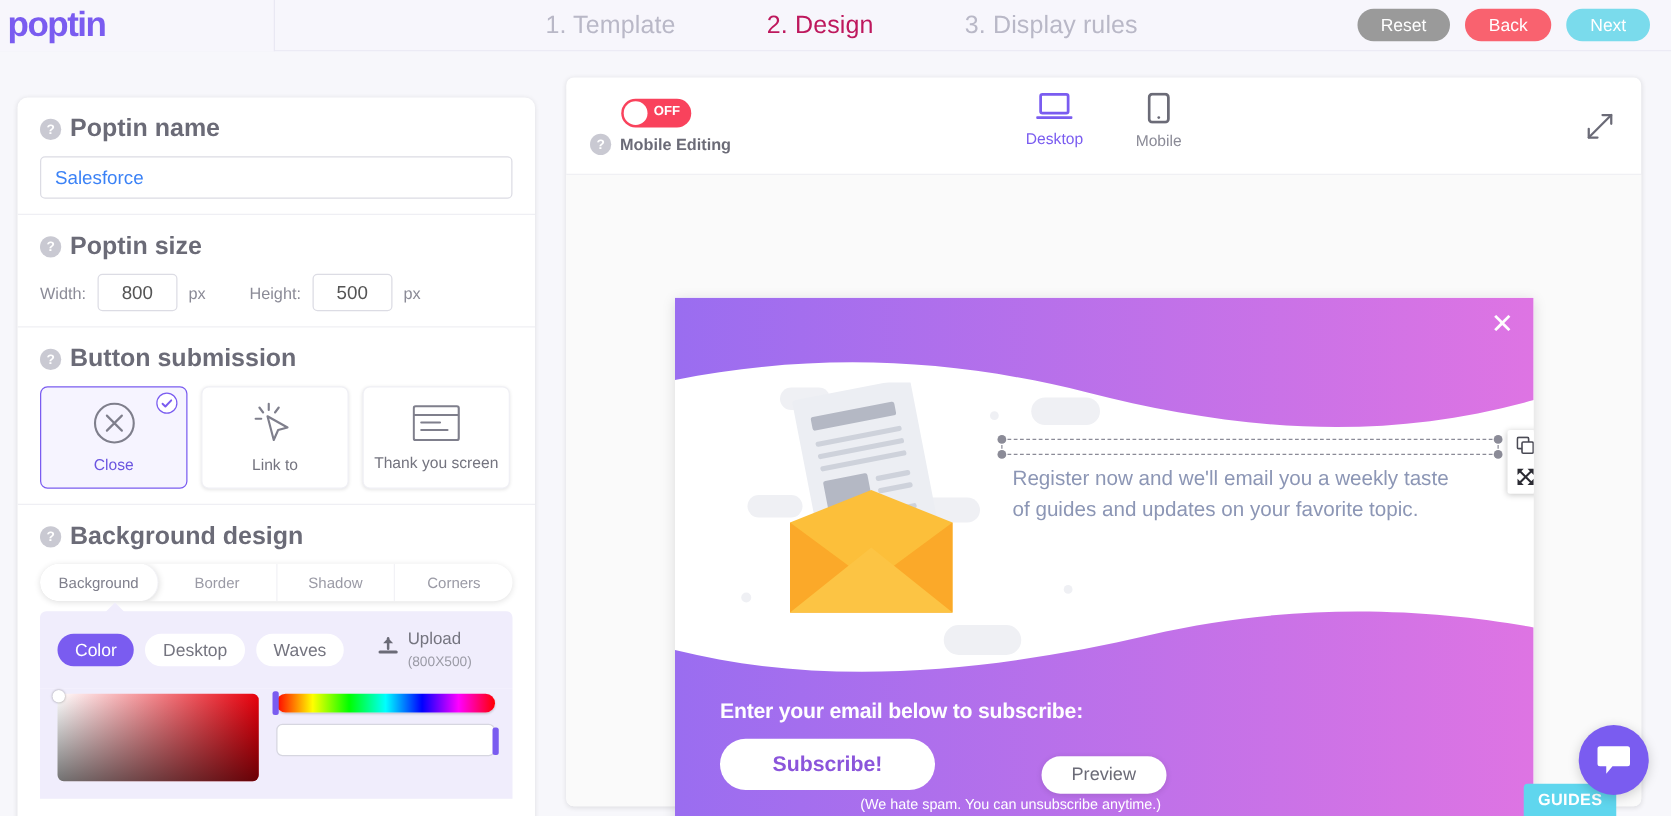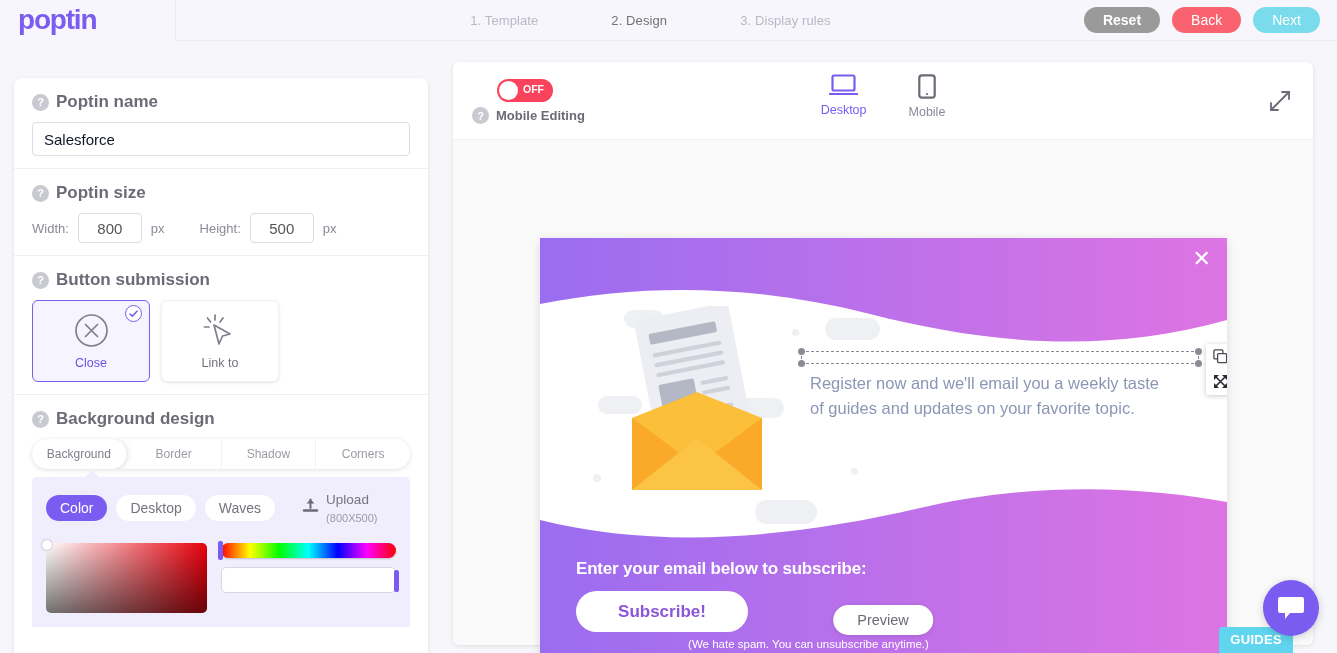--- a/index.html
+++ b/index.html
@@ -12,51 +12,51 @@
 
   
   .topbar {
     position: absolute; top: 0; left: 0;
     width: 1337px; height: 41px;
     background: #f7f6fc;
     border-bottom: 1px solid #ecebf5;
     display: flex; align-items: center;
   }
   .logo-zone {
-    width: 176px; height: 41px;
-    display: flex; align-items: center; padding-left: 18px;
+    width: 220px; height: 41px;
+    display: flex; align-items: center; padding-left: 6px;
     background: #f7f6fc;
     border-right: 1px solid #e9e8f3;
   }
   .logo {
     font-size: 28px; font-weight: 700; color: #7a5cf0;
     letter-spacing: -1.2px; line-height: 1;
     font-family: "Liberation Sans", sans-serif;
   }
   .steps {
     flex: 1; display: flex; align-items: center;
     justify-content: center; gap: 32px;
   }
   .step {
-    font-size: 13px; color: #b9b8c7; letter-spacing: .1px;
+    font-size: 20px; color: #b9b8c7; letter-spacing: .1px;
     cursor: pointer;
     margin-left: 41px;
   }
-  .step.active { color: #737373; }
+  .step.active { color: #be185d; }
   .top-actions {
     display: flex; align-items: center; gap: 12px;
     padding-right: 17px;
   }
   .btn-pill {
     border: none; border-radius: 20px;
     height: 26px; padding: 0 19px;
     font-size: 14px; color: #fff; cursor: pointer;
     font-family: "Liberation Sans", sans-serif;
   }
-  .btn-reset { background: #9a9a9a; font-weight: bold; }
+  .btn-reset { background: #9a9a9a; }
   .btn-back  { background: #f9626f; }
   .btn-next  { background: #7adbec; }
 
   
   .sidebar {
     position: absolute; left: 14px; top: 78px;
     width: 414px; height: 600px;
     background: #fff;
     border-radius: 8px;
     box-shadow: 0 1px 4px rgba(0,0,0,.10);
@@ -73,26 +73,26 @@
   .sect { padding: 14px 18px 12px 18px; border-bottom: 1px solid #efeff4; }
   .sect.nb { border-bottom: none; }
   .sect-head { display: flex; align-items: center; gap: 7px; margin-bottom: 10px; }
   .qmark {
     width: 17px; height: 17px; border-radius: 50%;
     background: #c9c9d2; color: #fff;
     font-size: 11px; font-weight: bold;
     display: flex; align-items: center; justify-content: center;
     flex: 0 0 auto; cursor: pointer;
   }
-  .sect-title { font-size: 17px; font-weight: bold; color: #6b6b77; }
+  .sect-title { font-size: 20px; font-weight: bold; color: #6b6b77; }
 
   .txt-input {
     width: 100%; height: 34px;
     border: 1px solid #dcdce4; border-radius: 4px;
-    padding: 0 11px; font-size: 15px; color: #0f172a;
+    padding: 0 11px; font-size: 15px; color: #3b82f6;
     font-family: "Liberation Sans", sans-serif; outline: none;
     background: #fff;
   }
 
   .size-row { display: flex; align-items: center; gap: 9px; }
   .size-lbl { font-size: 13px; color: #8b8b97; }
   .size-input {
     width: 64px; height: 30px; text-align: center;
     border: 1px solid #dcdce4; border-radius: 4px;
     font-size: 15px; color: #555; outline: none;
@@ -414,20 +414,30 @@
       <div class="card">
         <span>
           <svg width="35" height="35" viewBox="0 0 35 35">
             <path d="M12 7 V2M7.5 9 L4.5 5M17 9 L20 5M6 14 H1.5" stroke="#7f7f8c" stroke-width="1.7" stroke-linecap="round"></path>
             <path d="M11 12 L27 21 L19.5 23 L16 31 Z" stroke="#7f7f8c" stroke-width="1.7" fill="none" stroke-linejoin="round"></path>
           </svg>
         </span>
         <span class="card-lbl">Link to</span>
       </div>
 
+      <div class="card">
+        <span>
+          <svg width="38" height="30" viewBox="0 0 38 30">
+            <rect x="1" y="1" width="36" height="27" rx="1.5" stroke="#7f7f8c" stroke-width="1.7" fill="none"></rect>
+            <path d="M1 8 H37" stroke="#7f7f8c" stroke-width="1.7"></path>
+            <path d="M7 14 H22M7 20 H28" stroke="#7f7f8c" stroke-width="1.7" stroke-linecap="round"></path>
+          </svg>
+        </span>
+        <span class="card-lbl">Thank you screen</span>
+      </div>
 
     </div>
   </div>
 
   <div class="sect nb" style="padding-bottom:0;">
     <div class="sect-head">
       <span class="qmark">?</span>
       <span class="sect-title">Background design</span>
     </div>
     <div class="tabs4">

